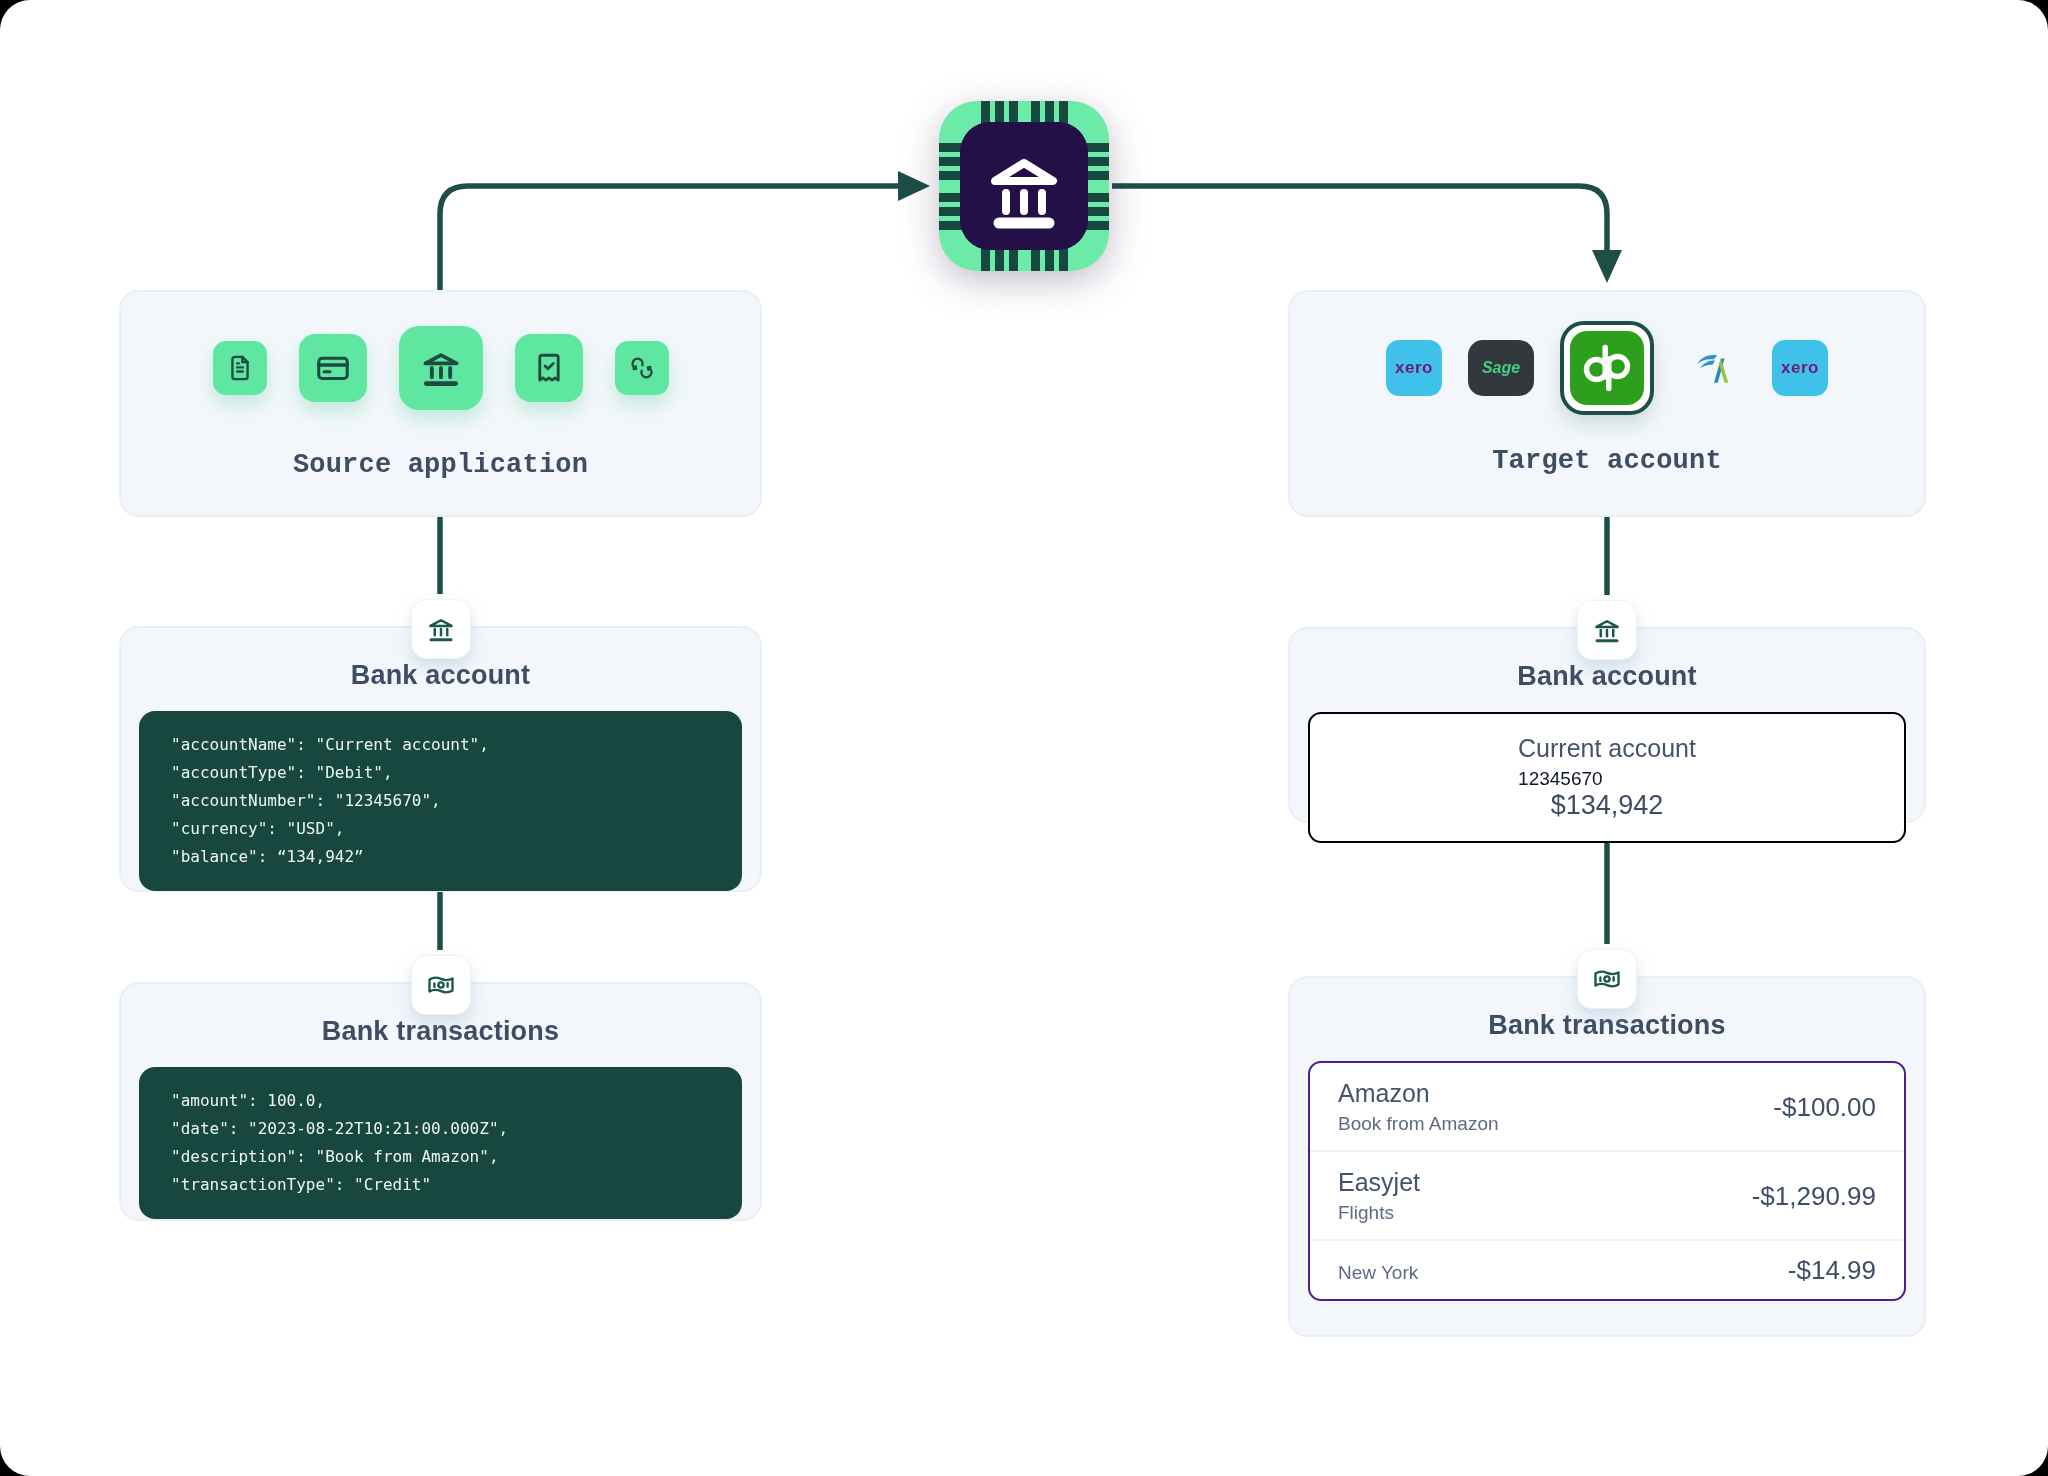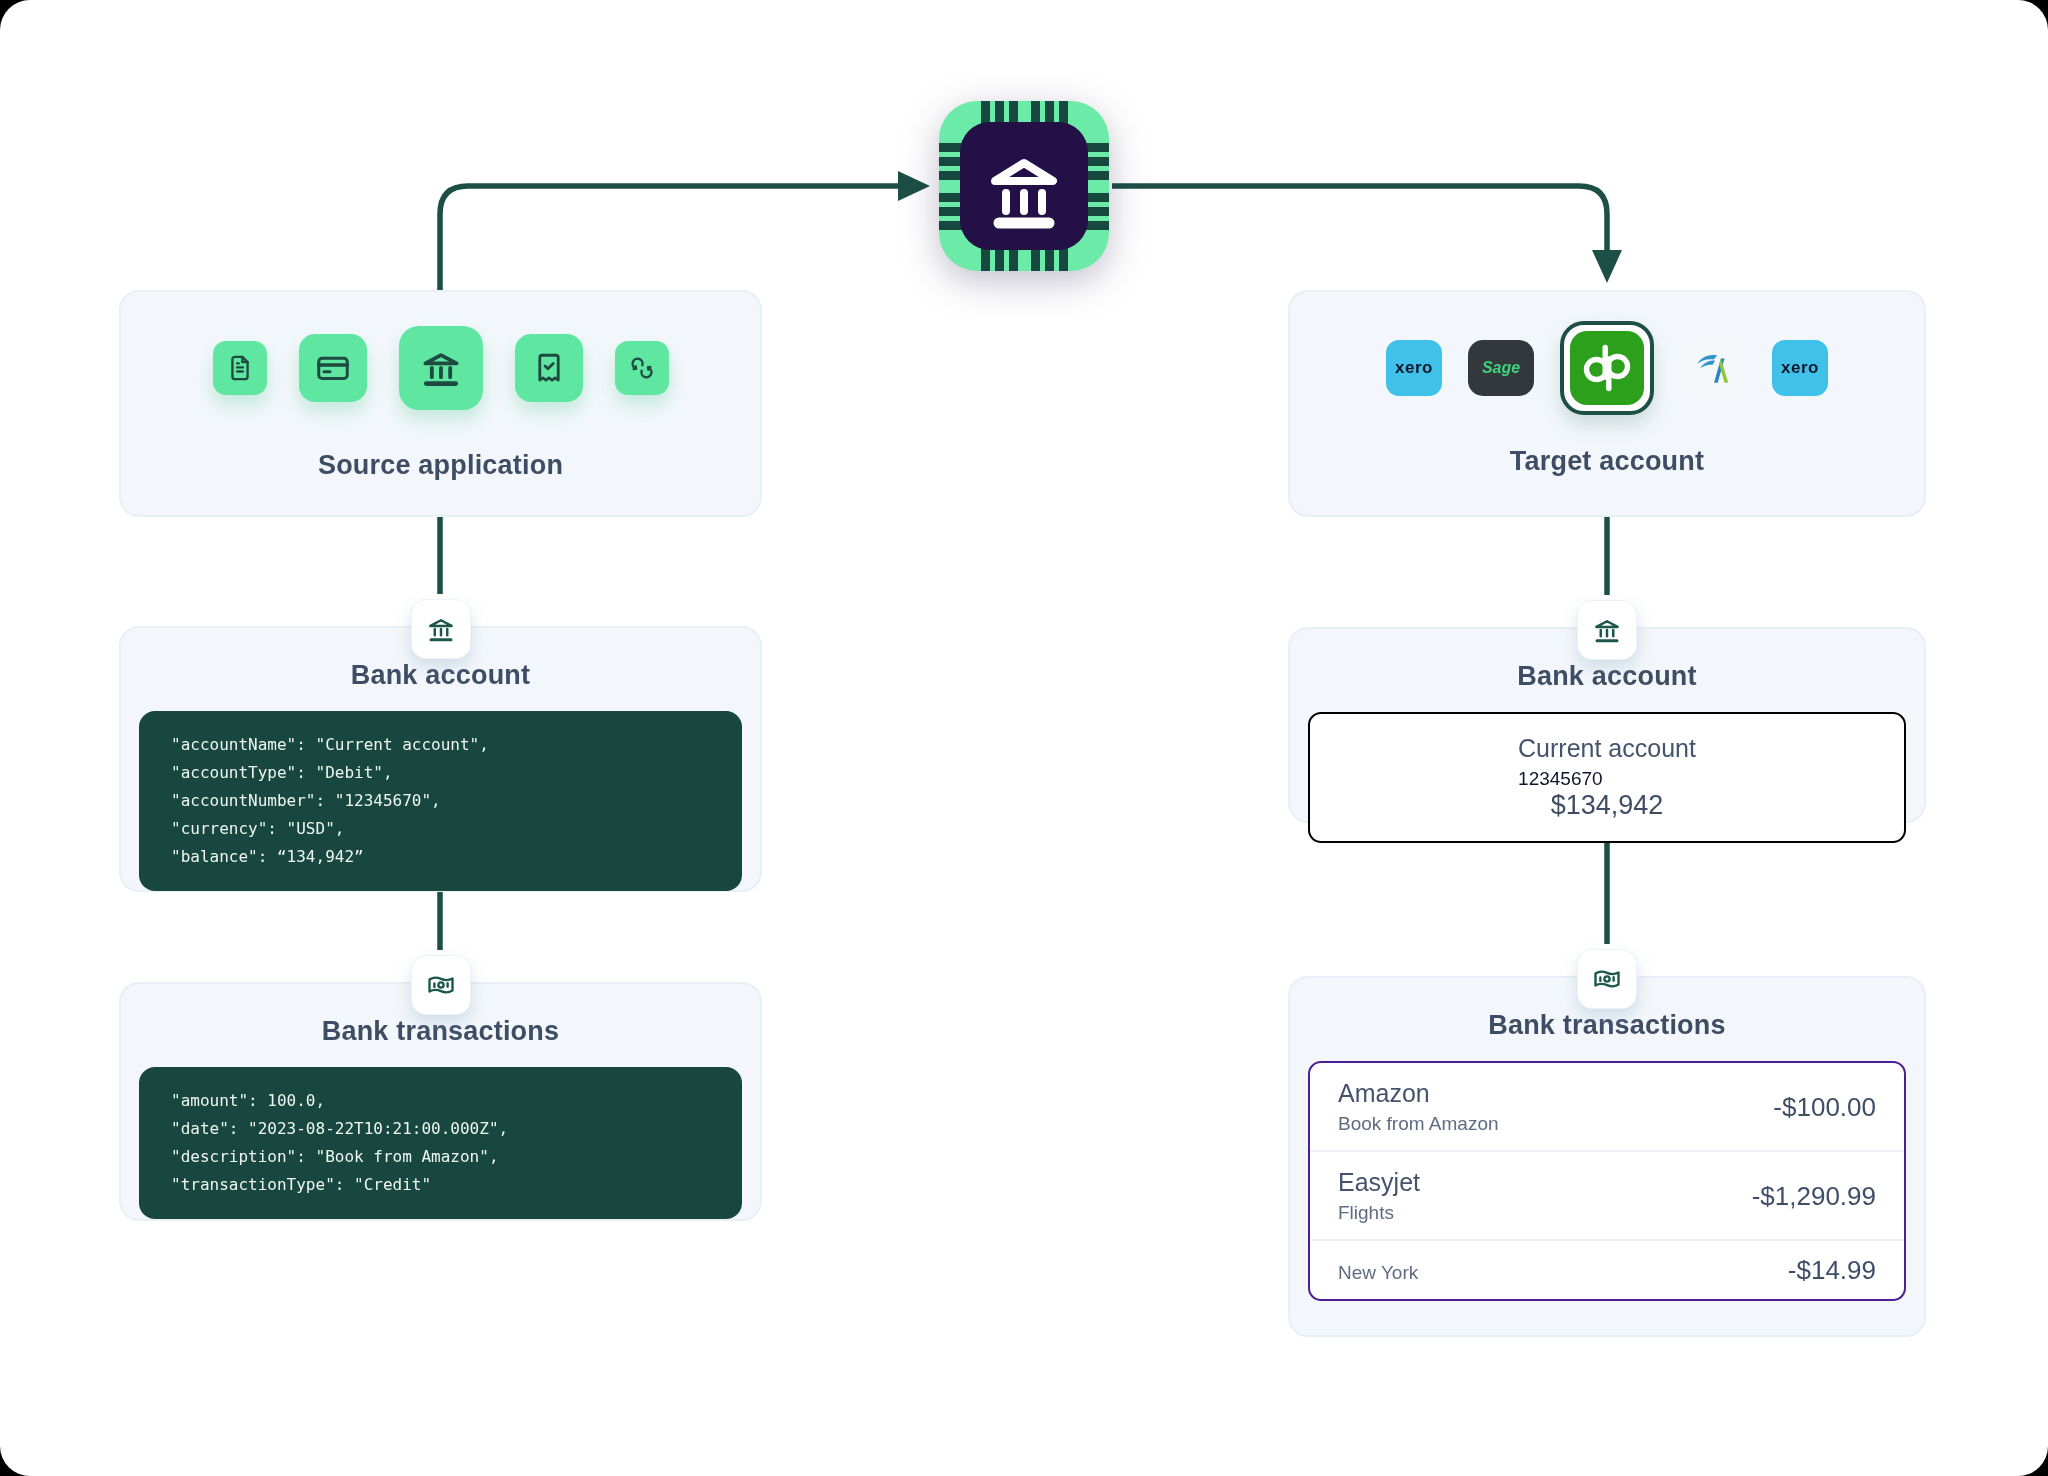--- a/index.html
+++ b/index.html
@@ -11,21 +11,21 @@
   
   .flow-svg{position:absolute;left:0;top:0;z-index:1;}
   
   .panel{
     position:absolute;box-sizing:border-box;background:#f3f7fb;
     border:2px solid #e9eff6;border-radius:20px;text-align:center;z-index:2;
   }
   .panel-title{
     margin:32px 0 0;font-size:27px;font-weight:bold;color:#3e4c64;letter-spacing:.2px;
   }
-  .panel-title.apps-title{margin-top:40px;}
+  .panel-title.apps-title{margin-top:40px;font-family:Liberation Mono, monospace;}
   
   .badge{
     position:absolute;top:-29px;left:50%;transform:translateX(-50%);
     width:58px;height:58px;background:#fff;border:1px solid #eef2f7;border-radius:15px;
     box-shadow:0 8px 16px rgba(150,175,200,.35);
     display:flex;align-items:center;justify-content:center;z-index:3;
   }
   
   .tiles-row{
     margin-top:34px;height:84px;display:flex;align-items:center;justify-content:center;gap:32px;
@@ -35,21 +35,21 @@
     box-shadow:0 10px 18px rgba(110,205,160,.35);
   }
   .tile.sm{width:54px;height:54px;border-radius:13px;}
   .tile.md{width:68px;height:68px;border-radius:16px;}
   .tile.lg{width:84px;height:84px;border-radius:20px;}
   
   .apps-row{
     margin-top:30px;height:92px;display:flex;align-items:center;justify-content:center;gap:26px;
   }
   .app-tile{display:flex;align-items:center;justify-content:center;font-weight:bold;}
-  .app-xero{width:56px;height:56px;border-radius:13px;background:#3fc1e9;color:#0f172a;font-size:17px;letter-spacing:.5px;}
+  .app-xero{width:56px;height:56px;border-radius:13px;background:#3fc1e9;color:#701a75;font-size:17px;letter-spacing:.5px;}
   .app-sage{width:66px;height:56px;border-radius:15px;background:#33383d;color:#3ed17e;font-size:16px;font-style:italic;}
   .app-fa{width:66px;height:66px;border-radius:15px;background:#f4f7fa;}
   .qb-wrap{
     width:94px;height:94px;box-sizing:border-box;border:4px solid #1d4f47;border-radius:24px;
     background:#fff;display:flex;align-items:center;justify-content:center;
     box-shadow:0 10px 18px rgba(120,160,150,.30);
   }
   .qb-tile{width:74px;height:74px;border-radius:17px;background:#2ca01c;display:flex;align-items:center;justify-content:center;}
   
   .code{

